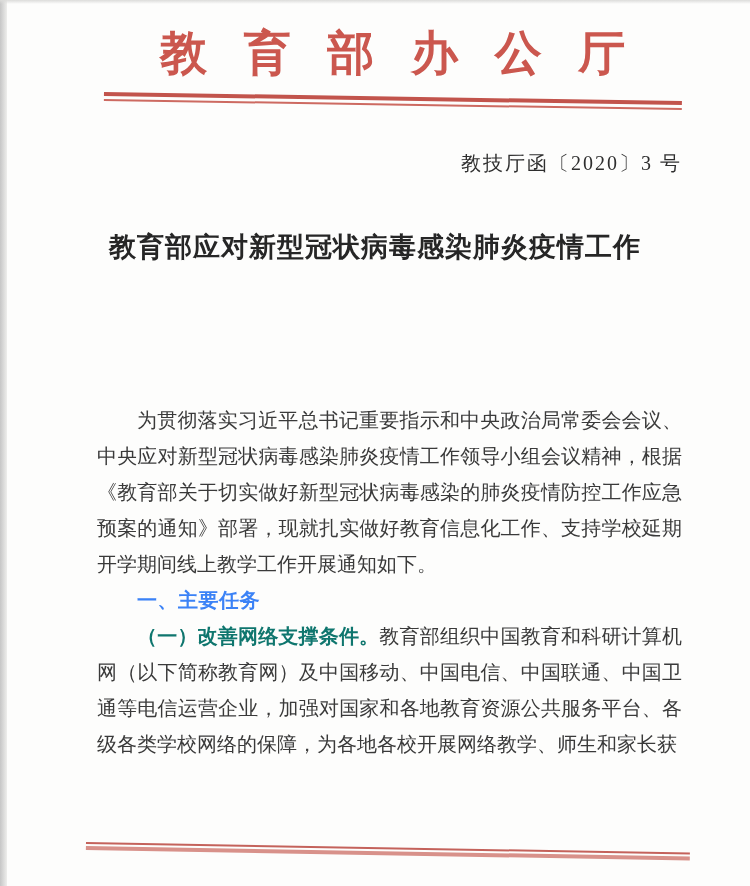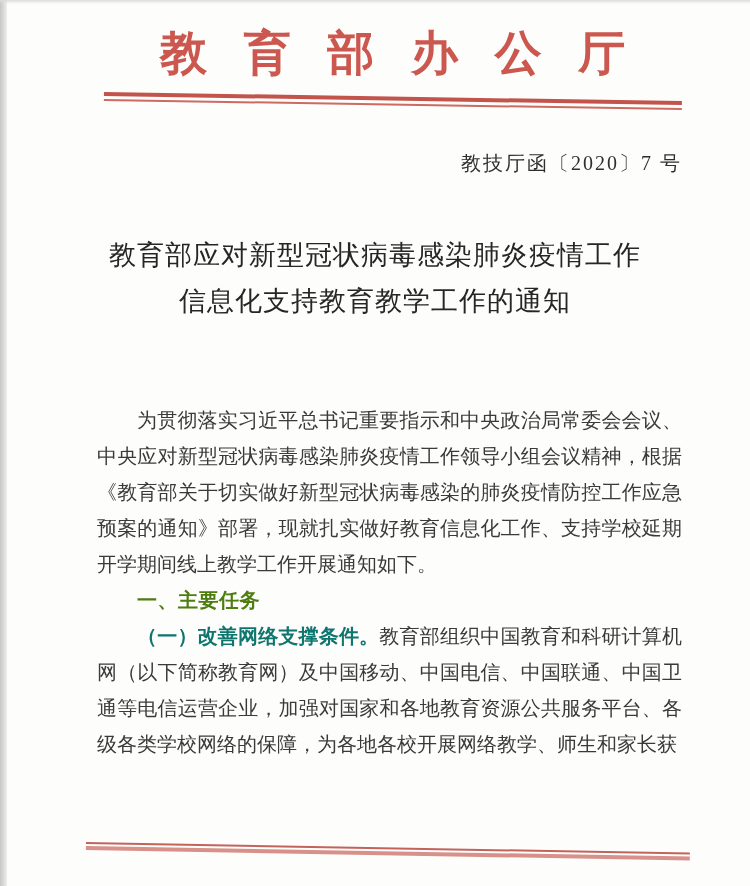--- a/index.html
+++ b/index.html
@@ -25,61 +25,60 @@
   .rule-top{
     position:absolute;left:104px;top:92px;width:578px;height:3px;
     border-top:4px solid #c2544c;border-bottom:2px solid #cd6a61;
     transform:rotate(0.9deg);transform-origin:left top;
   }
   .doc-no{
     position:absolute;top:150px;right:68px;
     font-size:20px;color:#2e2e2e;letter-spacing:2px;white-space:nowrap;
   }
   .title{
-    position:absolute;top:220px;left:0;right:0;margin:12px;
+    position:absolute;top:220px;left:0;right:0;margin:4px;
     text-align:center;
     font-family:"Liberation Sans","DejaVu Sans",sans-serif;
-    font-size:27px;font-weight:normal;color:#262626;
+    font-size:27px;font-weight:bold;color:#262626;
     line-height:46px;letter-spacing:1px;
   }
   .title span{display:block;}
   .body{
     position:absolute;left:97px;right:68px;top:402px;
     font-size:20px;line-height:36px;color:#3a3a3a;
     text-align:justify;
   }
   .body p{margin:0;text-indent:2em;}
   .body p.salutation{text-indent:0;}
   .heading{
     font-family:"Liberation Sans","DejaVu Sans",sans-serif;
-    font-weight:bold;color:#4d7c0f;letter-spacing:0.5px;
+    font-weight:bold;color:#3b82f6;letter-spacing:0.5px;
   }
   .lead{font-weight:bold;color:#0f766e;}
   .rule-bottom{
     position:absolute;left:86px;top:842px;width:604px;height:2px;
     border-top:2px solid #c4625b;border-bottom:4px solid #d8918a;
     transform:rotate(1deg);transform-origin:left top;
   }
 </style>
 </head>
 <body>
 
 <div class="page">
   <div class="edge-left"></div>
   <div class="edge-top"></div>
 
   <div class="org">教育部办公厅</div>
 
   <div class="rule-top"></div>
 
-  <div class="doc-no">教技厅函〔2020〕7 号</div>
+  <div class="doc-no">教技厅函〔2020〕3 号</div>
 
   <h1 class="title">
     <span>教育部应对新型冠状病毒感染肺炎疫情工作</span>
-    <span>信息化支持教育教学工作的通知</span>
   </h1>
 
   <div class="body">
     <p class="para">为贯彻落实习近平总书记重要指示和中央政治局常委会会议、中央应对新型冠状病毒感染肺炎疫情工作领导小组会议精神，根据《教育部关于切实做好新型冠状病毒感染的肺炎疫情防控工作应急预案的通知》部署，现就扎实做好教育信息化工作、支持学校延期开学期间线上教学工作开展通知如下。</p>
     <p class="heading">一、主要任务</p>
     <p class="para"><span class="lead">（一）改善网络支撑条件。</span><span>教育部组织中国教育和科研计算机网（以下简称教育网）及中国移动、中国电信、中国联通、中国卫通等电信运营企业，加强对国家和各地教育资源公共服务平台、各级各类学校网络的保障，为各地各校开展网络教学、师生和家长获</span></p>
   </div>
 
   <div class="rule-bottom"></div>
 </div>

